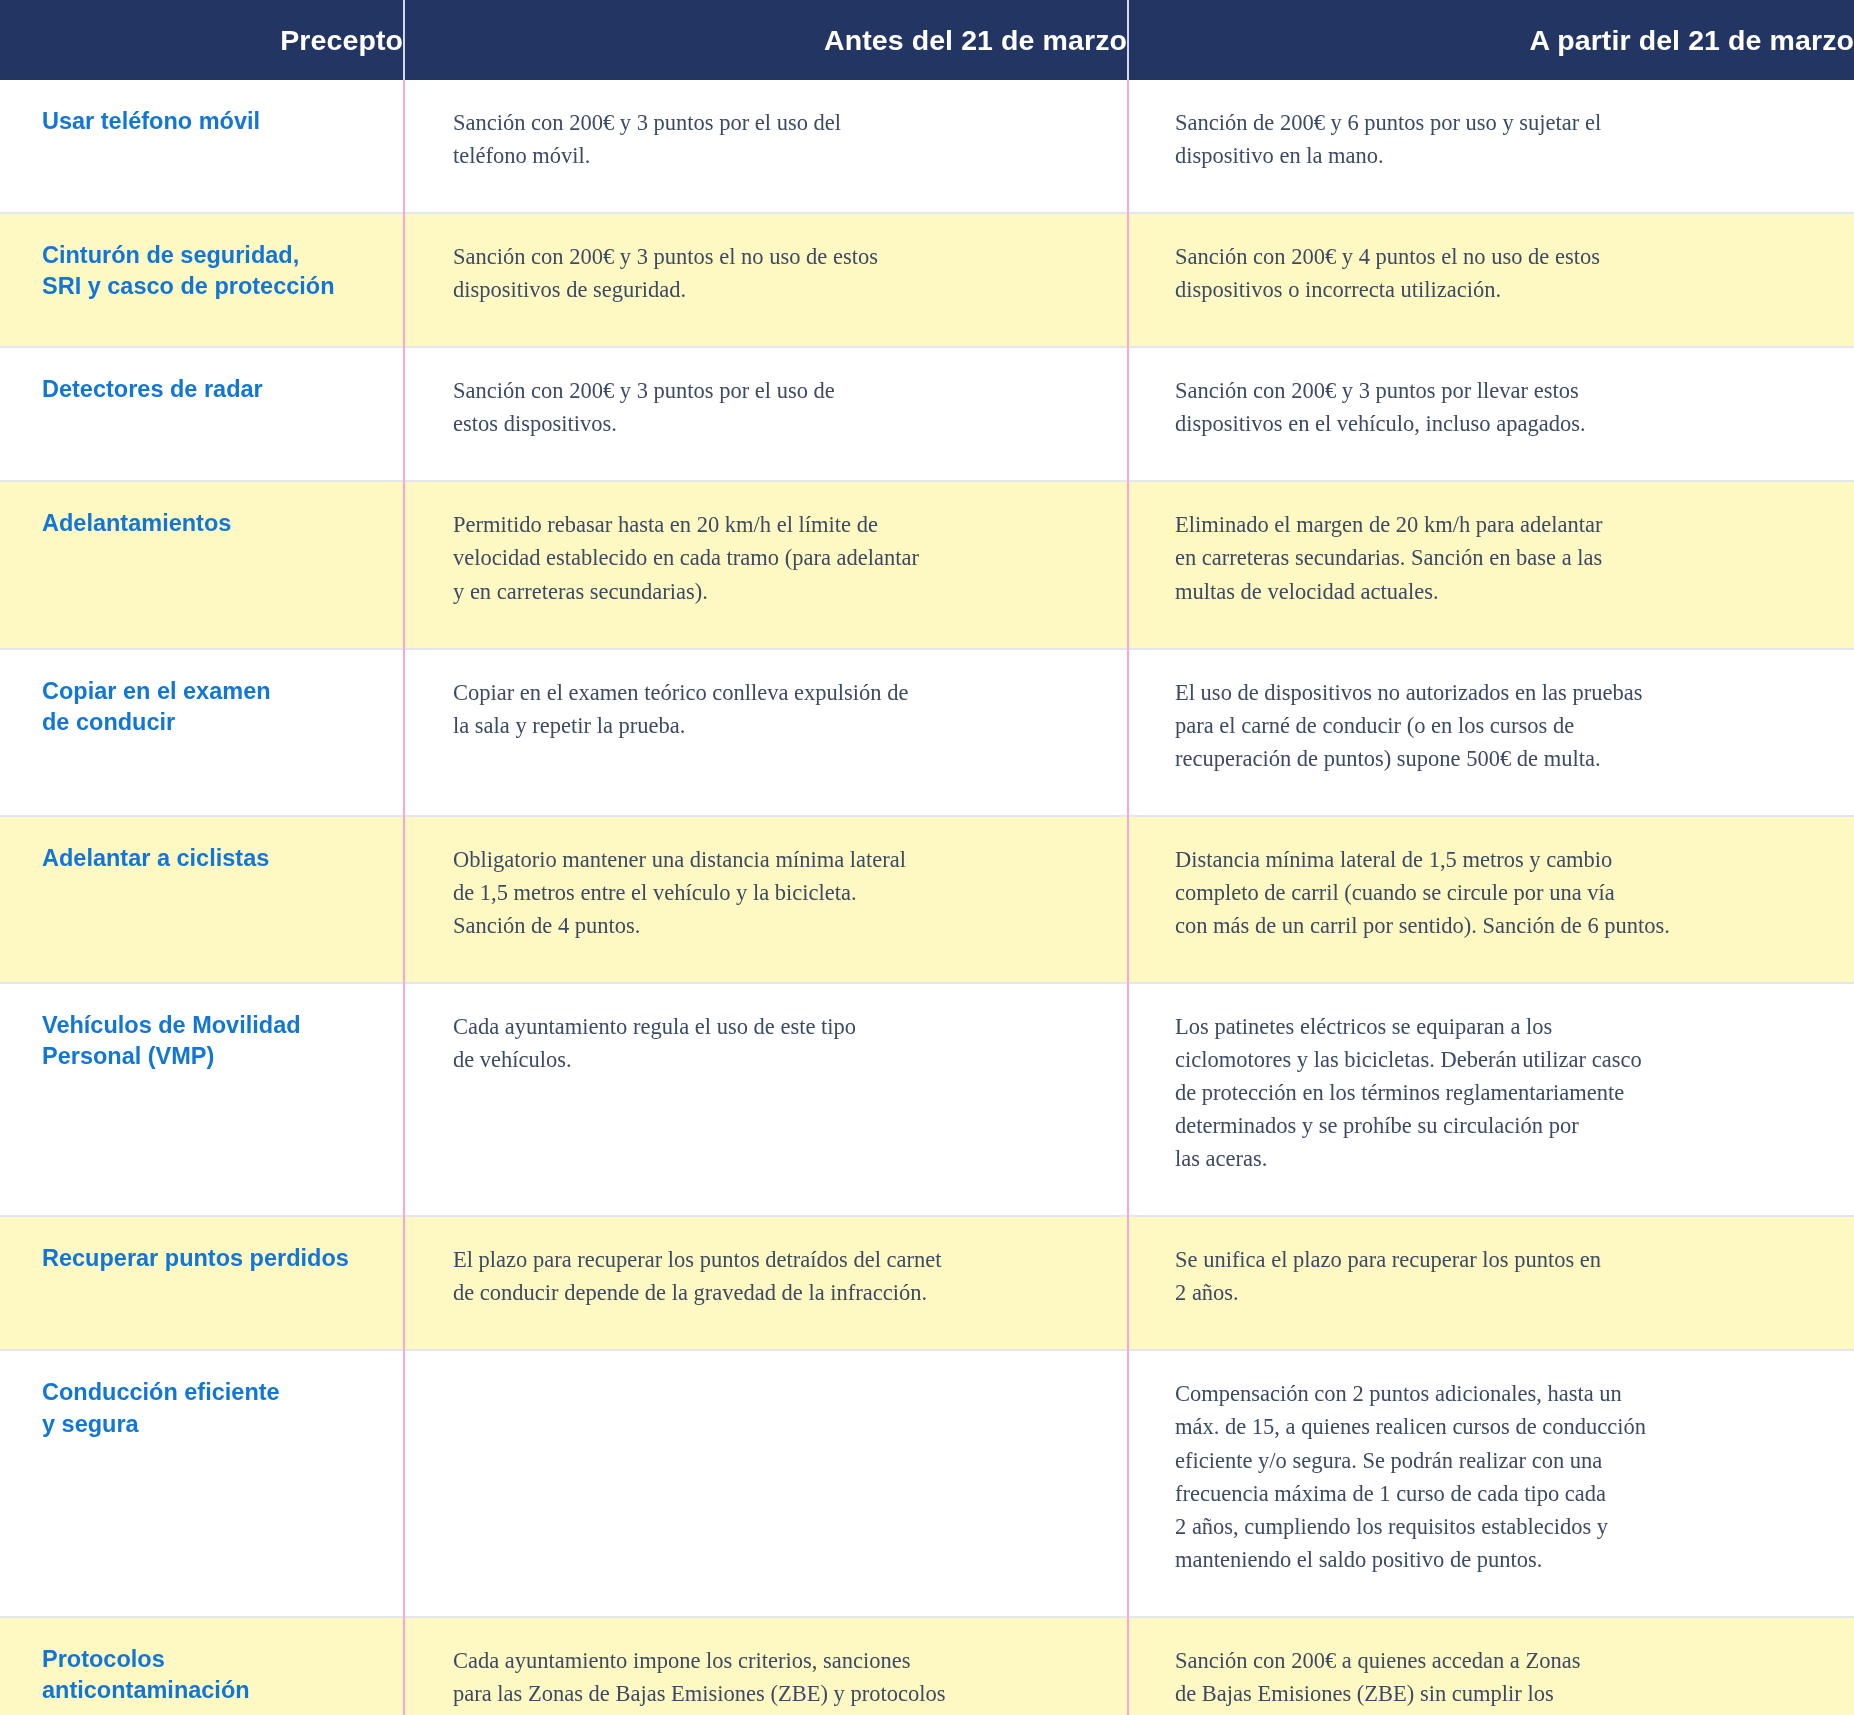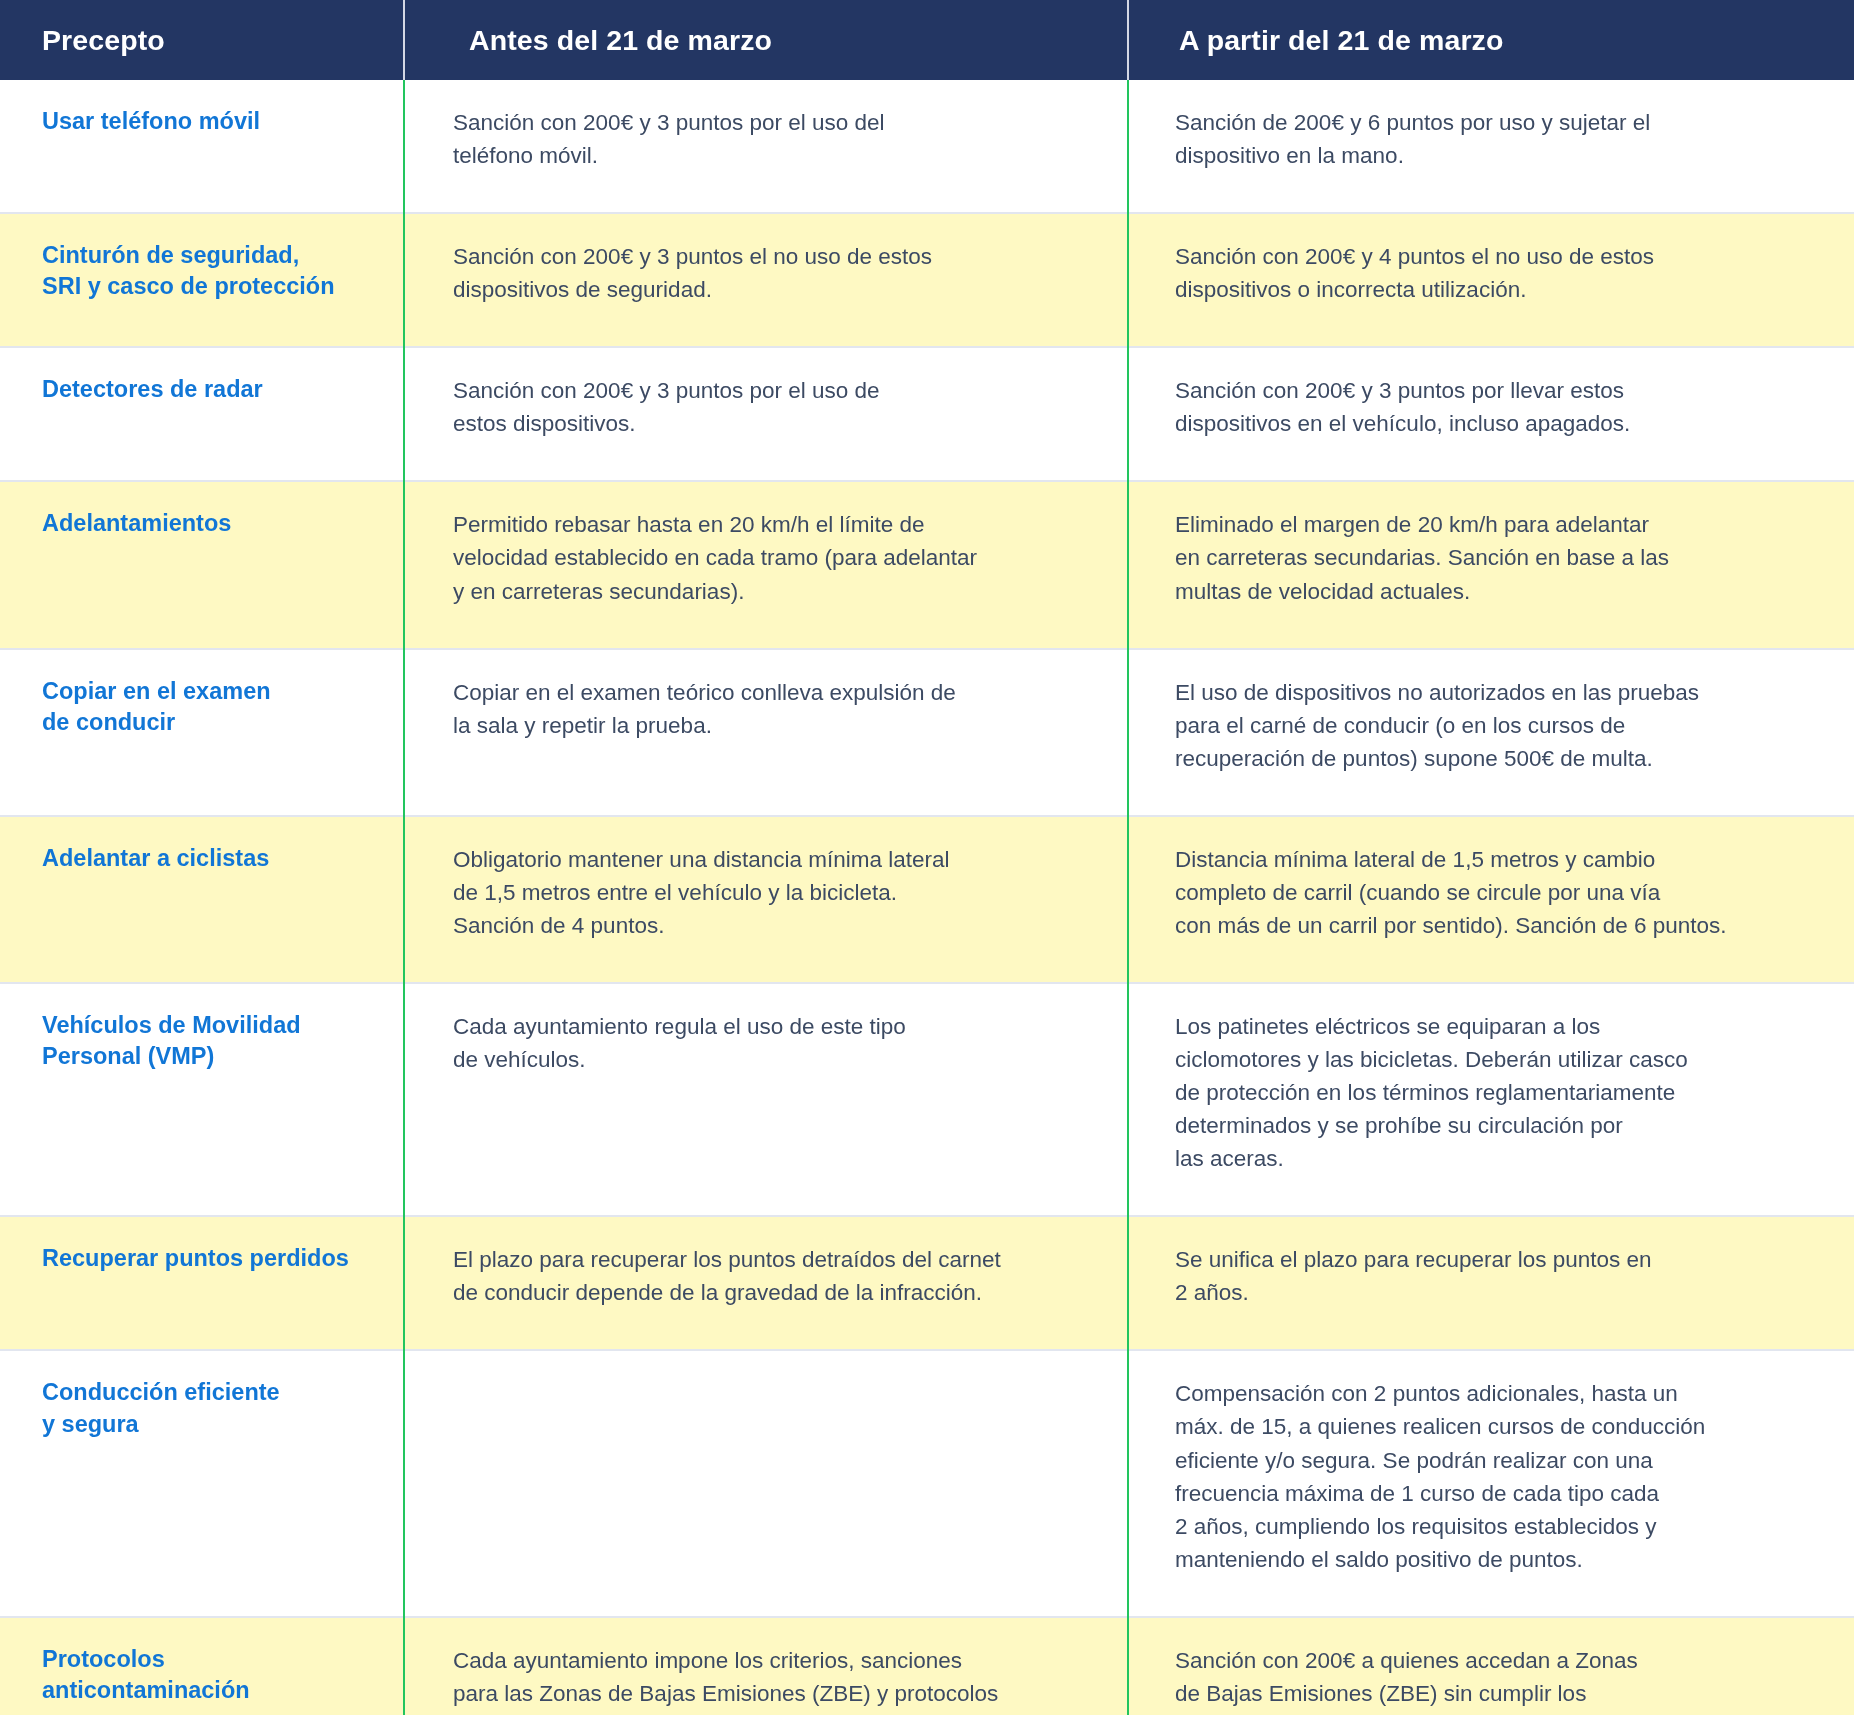--- a/index.html
+++ b/index.html
@@ -26,21 +26,21 @@
 
   
   thead tr.table-head-row {
     background: #233663;
   }
   thead th {
     background: #233663;
     color: #ffffff;
     font-size: 28.5px;
     font-weight: bold;
-    text-align: left;
+    text-align: right;
     vertical-align: middle;
     height: 80px;
     padding: 0 0 0 42px;
     letter-spacing: 0.1px;
     box-sizing: border-box;
   }
   thead th.cell-antes,
   thead th.cell-apartir {
     border-left: 2px solid #d4d8e4;
     padding-left: 64px;
@@ -61,26 +61,27 @@
   }
   tbody td.cell-precepto {
     padding: 26px 26px 40px 42px;
     color: #1176d6;
     font-size: 23.5px;
     font-weight: bold;
     line-height: 1.33;
   }
   tbody td.cell-antes,
   tbody td.cell-apartir {
-    border-left: 2px solid #22c55e;
+    border-left: 2px solid #f9a8d4;
     padding: 26px 30px 40px 48px;
     color: #3c4a63;
     font-size: 22.5px;
     font-weight: 400;
     line-height: 1.47;
+    font-family: Liberation Serif, serif;
   }
   tbody td.cell-apartir { padding-left: 46px; }
 
   tbody td .cell-text {
     display: block;
     white-space: pre-line;
   }
   tbody td.cell-precepto .cell-text { white-space: pre-line; }
 
   tbody tr.first-body-row td { border-top: 0; }

